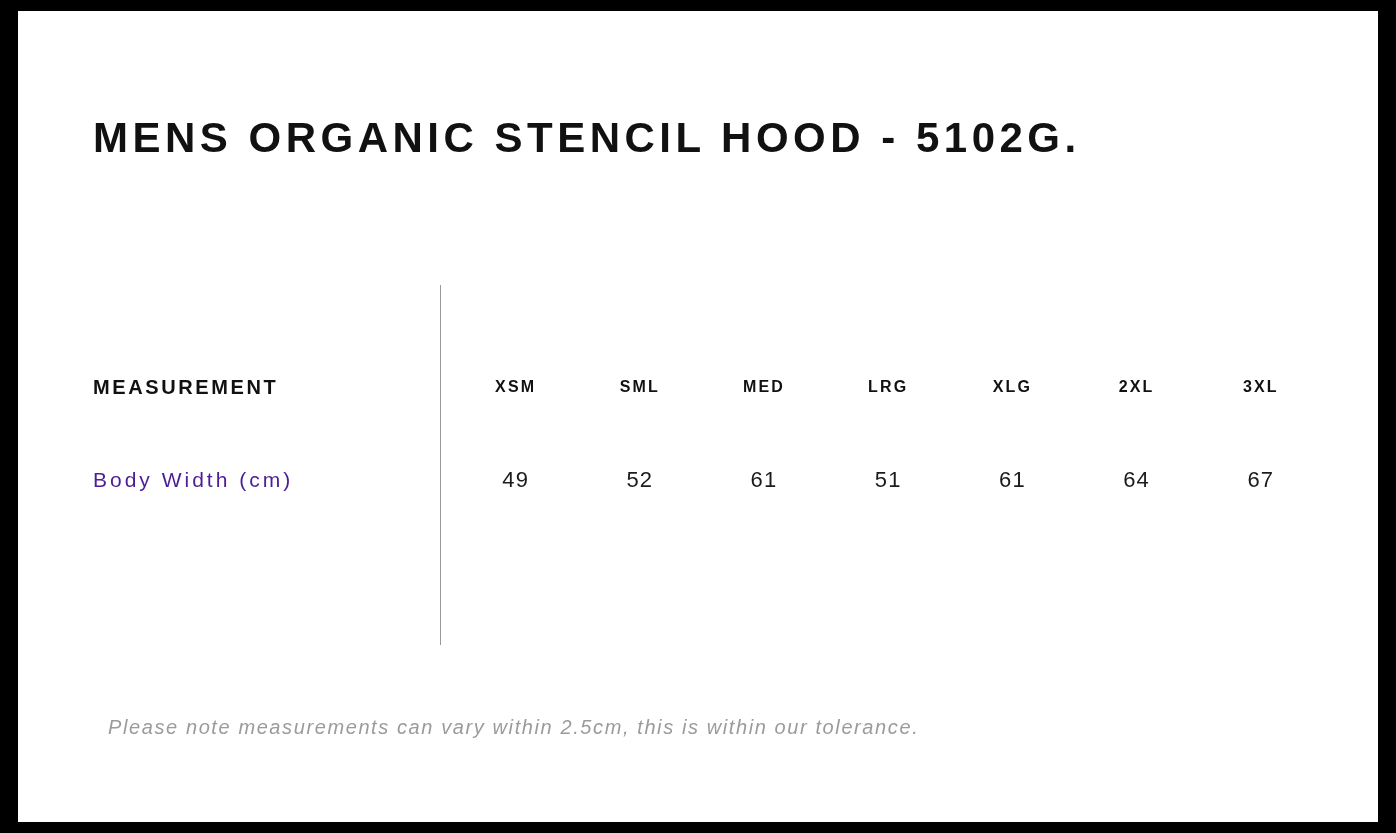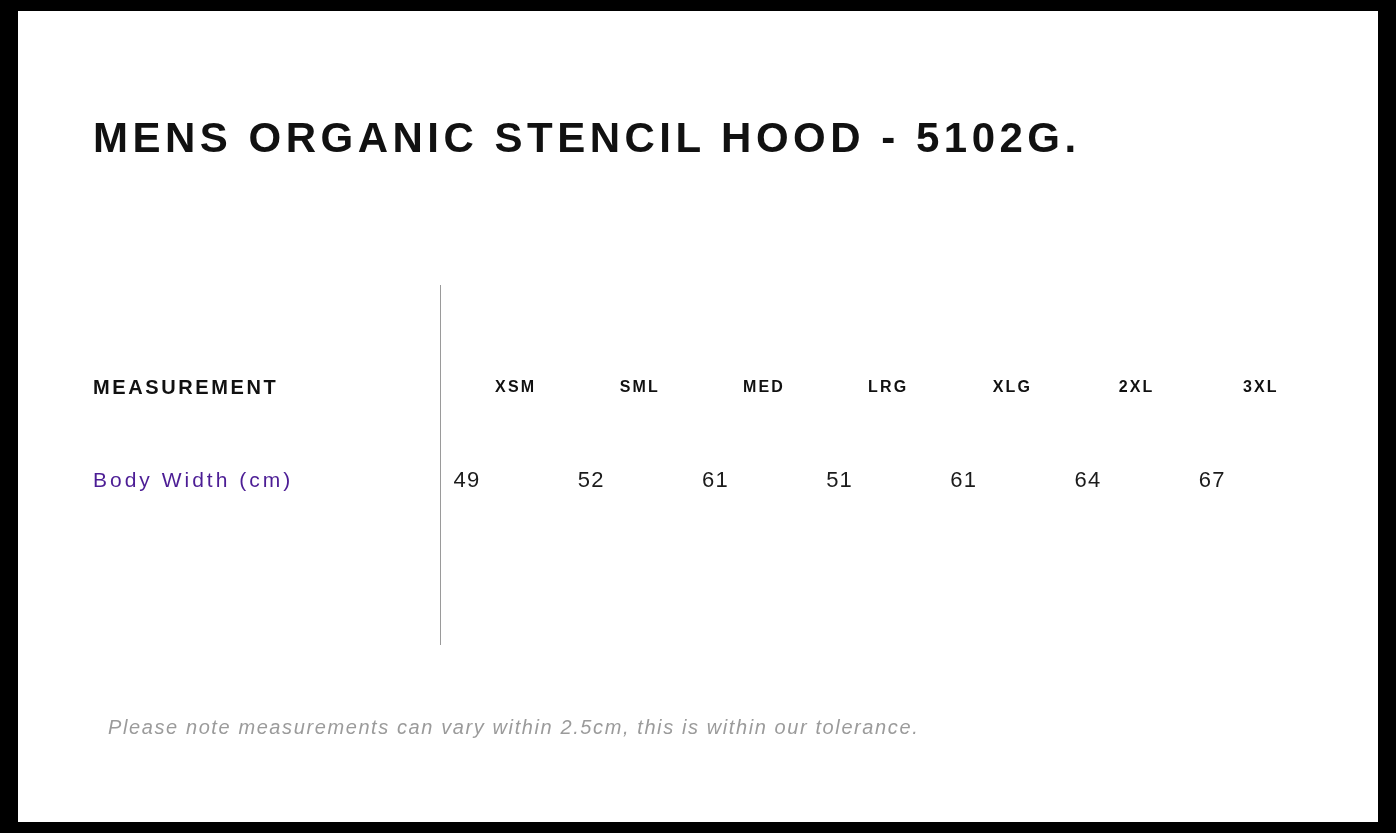--- a/index.html
+++ b/index.html
@@ -73,20 +73,21 @@
   .row-label {
     text-align: left;
     font-size: 21px;
     font-weight: normal;
     letter-spacing: 3px;
     color: #4c1d95;
     height: 94px;
     vertical-align: middle;
   }
   .cell {
+    text-align: center;
     font-size: 22px;
     letter-spacing: 1.2px;
     color: #1b1b1b;
     height: 94px;
     vertical-align: middle;
   }
   .note {
     position: absolute;
     left: 90px;
     top: 705px;

